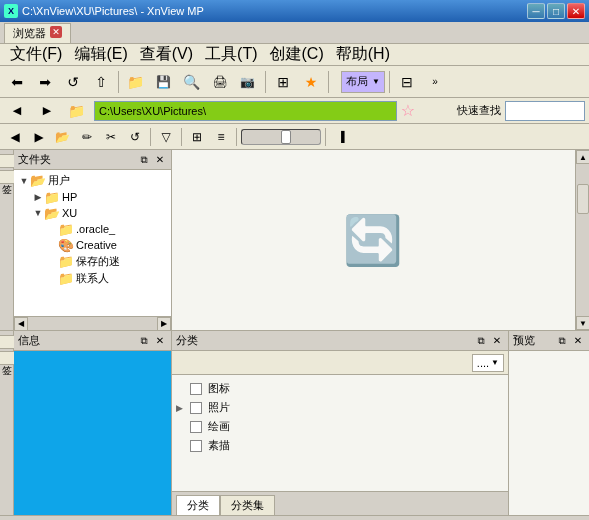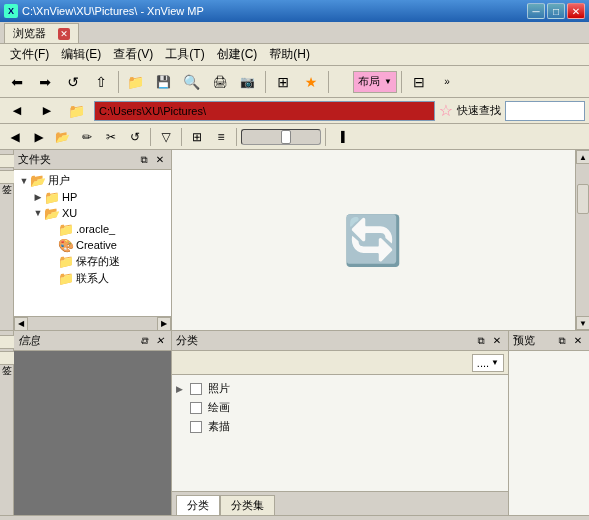--- a/index.html
+++ b/index.html
@@ -57,21 +57,21 @@
       align-items: flex-end;
       padding-left: 4px;
       border-bottom: 1px solid #aca899;
     }
     .tab {
       background: #ece9d8;
       border: 1px solid #aca899;
       border-bottom: none;
       padding: 2px 8px;
       font-size: 11px;
-      display: flex; align-items: center; gap: 12px;
+      display: flex; gap: 4px;
       height: 20px;
       cursor: pointer;
     }
     .tab-close-btn {
       width: 12px; height: 12px;
       background: #c44;
       border-radius: 2px;
       color: white;
       font-size: 9px;
       display: flex; align-items: center; justify-content: center;
@@ -83,21 +83,21 @@
       background: #ece9d8;
       height: 22px;
       display: flex;
       align-items: center;
       padding: 0 4px;
       border-bottom: 1px solid #aca899;
     }
     .menu-item {
       padding: 2px 6px;
       cursor: pointer;
-      font-size: 12px;
+      font-size: 16px;
     }
 
     
     .toolbar {
       background: #ece9d8;
       height: 32px;
       display: flex;
       align-items: center;
       padding: 2px 4px;
       border-bottom: 1px solid #aca899;
@@ -109,55 +109,56 @@
       border-radius: 2px;
       background: transparent;
       display: flex; align-items: center; justify-content: center;
       cursor: pointer;
       font-size: 14px;
     }
     .tb-sep { width: 1px; height: 22px; background: #aca899; margin: 0 2px; }
     .tb-layout {
       display: flex; align-items: center;
       border: 1px solid #aca899;
-      background: #f9a8d4;
+      background: #c4b5fd;
       height: 22px;
       padding: 0 4px;
-      margin-left: 20px;
+      margin-left: 8px;
       font-size: 11px;
       cursor: pointer;
     }
 
     
     .addr-bar {
       background: #ece9d8;
       height: 26px;
       display: flex;
       align-items: center;
       padding: 2px 4px;
       border-bottom: 1px solid #aca899;
       gap: 4px;
     }
     .addr-input {
       flex: 1;
       height: 20px;
       border: 1px solid #7f9db9;
-      background: #b91c1c;
+      background: #84cc16;
       padding: 0 4px;
       font-size: 11px;
       font-family: inherit;
     }
     .addr-star {
       font-size: 16px;
       color: #f8a;
       cursor: pointer;
     }
     .addr-search {
       display: flex; align-items: center; gap: 2px;
       font-size: 11px;
+      margin-left: 38px;
     }
     .search-input {
       height: 20px;
       border: 1px solid #7f9db9;
       background: white;
       width: 80px;
       padding: 0 4px;
       font-size: 11px;
       font-family: inherit;
     }
@@ -321,24 +322,23 @@
     
     .bottom-panels {
       display: flex;
       height: 185px;
       border-top: 1px solid #aca899;
     }
 
     .info-panel {
       width: 158px;
       border-right: 1px solid #aca899;
-      background: #737373;
+      background: #0ea5e9;
       display: flex;
       flex-direction: column;
-      font-style: italic;
     }
 
     .category-panel {
       flex: 1;
       background: #f5f5f0;
       display: flex;
       flex-direction: column;
       border-right: 1px solid #aca899;
     }
     .cat-header {
@@ -635,20 +635,25 @@
     </div>
     <div class="cat-toolbar">
       <div style="flex:1;"></div>
       <div style="display:flex; align-items:center; border:1px solid #aca899; background:white; padding:0 4px; height:18px; font-size:11px; cursor:pointer;">
         <span>....</span>
         <span style="margin-left:2px; font-size:8px;">▼</span>
       </div>
     </div>
     <div class="cat-list">
       <div class="cat-item">
+        <div class="cat-item-expand"></div>
+        <div class="cat-checkbox"></div>
+        <span>图标</span>
+      </div>
+      <div class="cat-item">
         <div class="cat-item-expand">▶</div>
         <div class="cat-checkbox"></div>
         <span>照片</span>
       </div>
       <div class="cat-item">
         <div class="cat-item-expand"></div>
         <div class="cat-checkbox"></div>
         <span>绘画</span>
       </div>
       <div class="cat-item">

